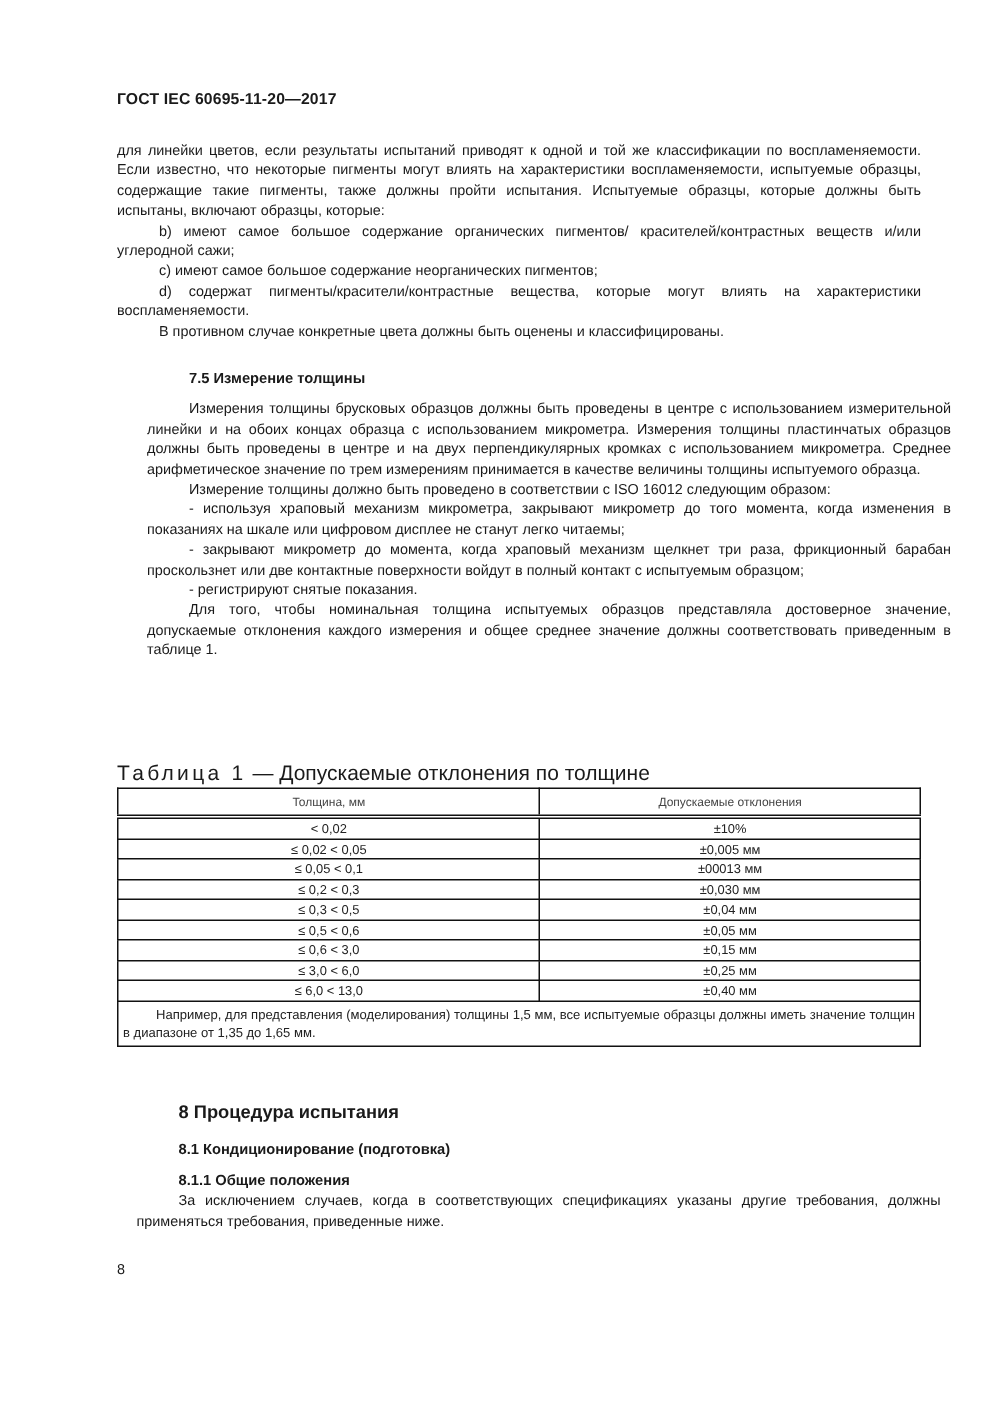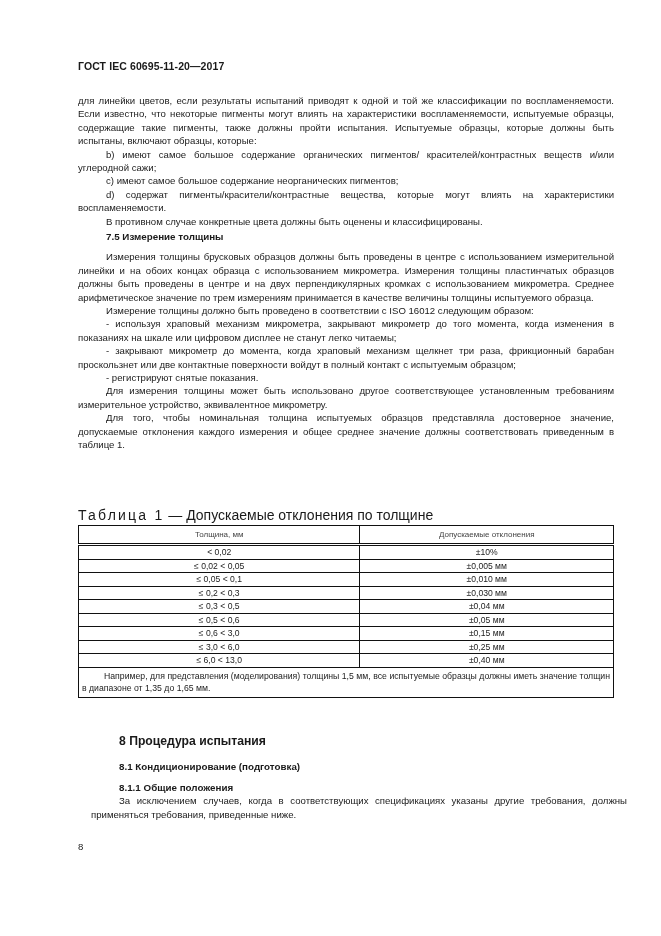--- a/index.html
+++ b/index.html
@@ -46,29 +46,28 @@
   <div class="header-title">ГОСТ IEC 60695-11-20—2017</div>
 
   <div class="body-text" style="top: 94px;">
     <p>для линейки цветов, если результаты испытаний приводят к одной и той же классификации по воспламеняемости. Если известно, что некоторые пигменты могут влиять на характеристики воспламеняемости, испытуемые образцы, содержащие такие пигменты, также должны пройти испытания. Испытуемые образцы, которые должны быть испытаны, включают образцы, которые:</p>
     <p class="indent">b) имеют самое большое содержание органических пигментов/ красителей/контрастных веществ и/или углеродной сажи;</p>
     <p class="indent">с) имеют самое большое содержание неорганических пигментов;</p>
     <p class="indent">d) содержат пигменты/красители/контрастные вещества, которые могут влиять на характеристики воспламеняемости.</p>
     <p class="indent">В противном случае конкретные цвета должны быть оценены и классифицированы.</p>
   </div>
 
-  <div class="body-text" style="top: 230px;">
+  <div class="body-text" style="top: 246px; margin-left: 20px;">
     <p class="h3">7.5 Измерение толщины</p>
     <div style="height:7px"></div>
     <p class="indent">Измерения толщины брусковых образцов должны быть проведены в центре с использованием измерительной линейки и на обоих концах образца с использованием микрометра. Измерения толщины пластинчатых образцов должны быть проведены в центре и на двух перпендикулярных кромках с использованием микрометра. Среднее арифметическое значение по трем измерениям принимается в качестве величины толщины испытуемого образца.</p>
     <p class="indent">Измерение толщины должно быть проведено в соответствии с ISO 16012 следующим образом:</p>
     <p class="indent">- используя храповый механизм микрометра, закрывают микрометр до того момента, когда изменения в показаниях на шкале или цифровом дисплее не станут легко читаемы;</p>
     <p class="indent">- закрывают микрометр до момента, когда храповый механизм щелкнет три раза, фрикционный барабан проскользнет или две контактные поверхности войдут в полный контакт с испытуемым образцом;</p>
     <p class="indent">- регистрируют снятые показания.</p>
-    <p class="indent">Для измерения толщины может быть использовано другое соответствующее установленным требованиям измерительное устройство, эквивалентное микрометру.</p>
     <p class="indent">Для того, чтобы номинальная толщина испытуемых образцов представляла достоверное значение, допускаемые отклонения каждого измерения и общее среднее значение должны соответствовать приведенным в таблице 1.</p>
   </div>
 
   <div class="table-caption">
     <span class="spaced">Таблица 1</span><span> — Допускаемые отклонения по толщине</span>
   </div>
 
   <table class="tbl">
     <colgroup>
         <col style="width:282px">
@@ -84,21 +83,21 @@
       <tr>
           <td>&lt; 0,02</td>
           <td>±10%</td>
         </tr>
       <tr>
           <td>≤ 0,02 &lt; 0,05</td>
           <td>±0,005 мм</td>
         </tr>
       <tr>
           <td>≤ 0,05 &lt; 0,1</td>
-          <td>±0,010 мм</td>
+          <td>±00013 мм</td>
         </tr>
       <tr>
           <td>≤ 0,2 &lt; 0,3</td>
           <td>±0,030 мм</td>
         </tr>
       <tr>
           <td>≤ 0,3 &lt; 0,5</td>
           <td>±0,04 мм</td>
         </tr>
       <tr>

